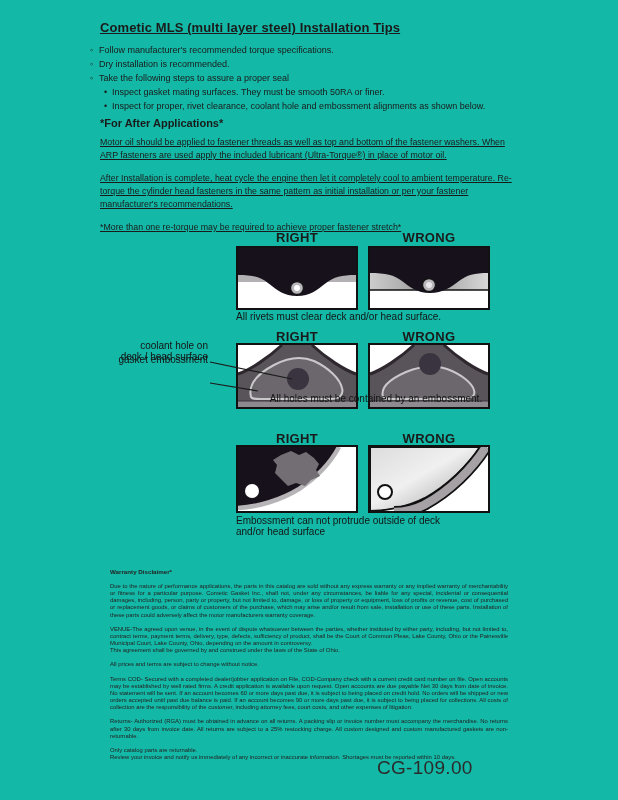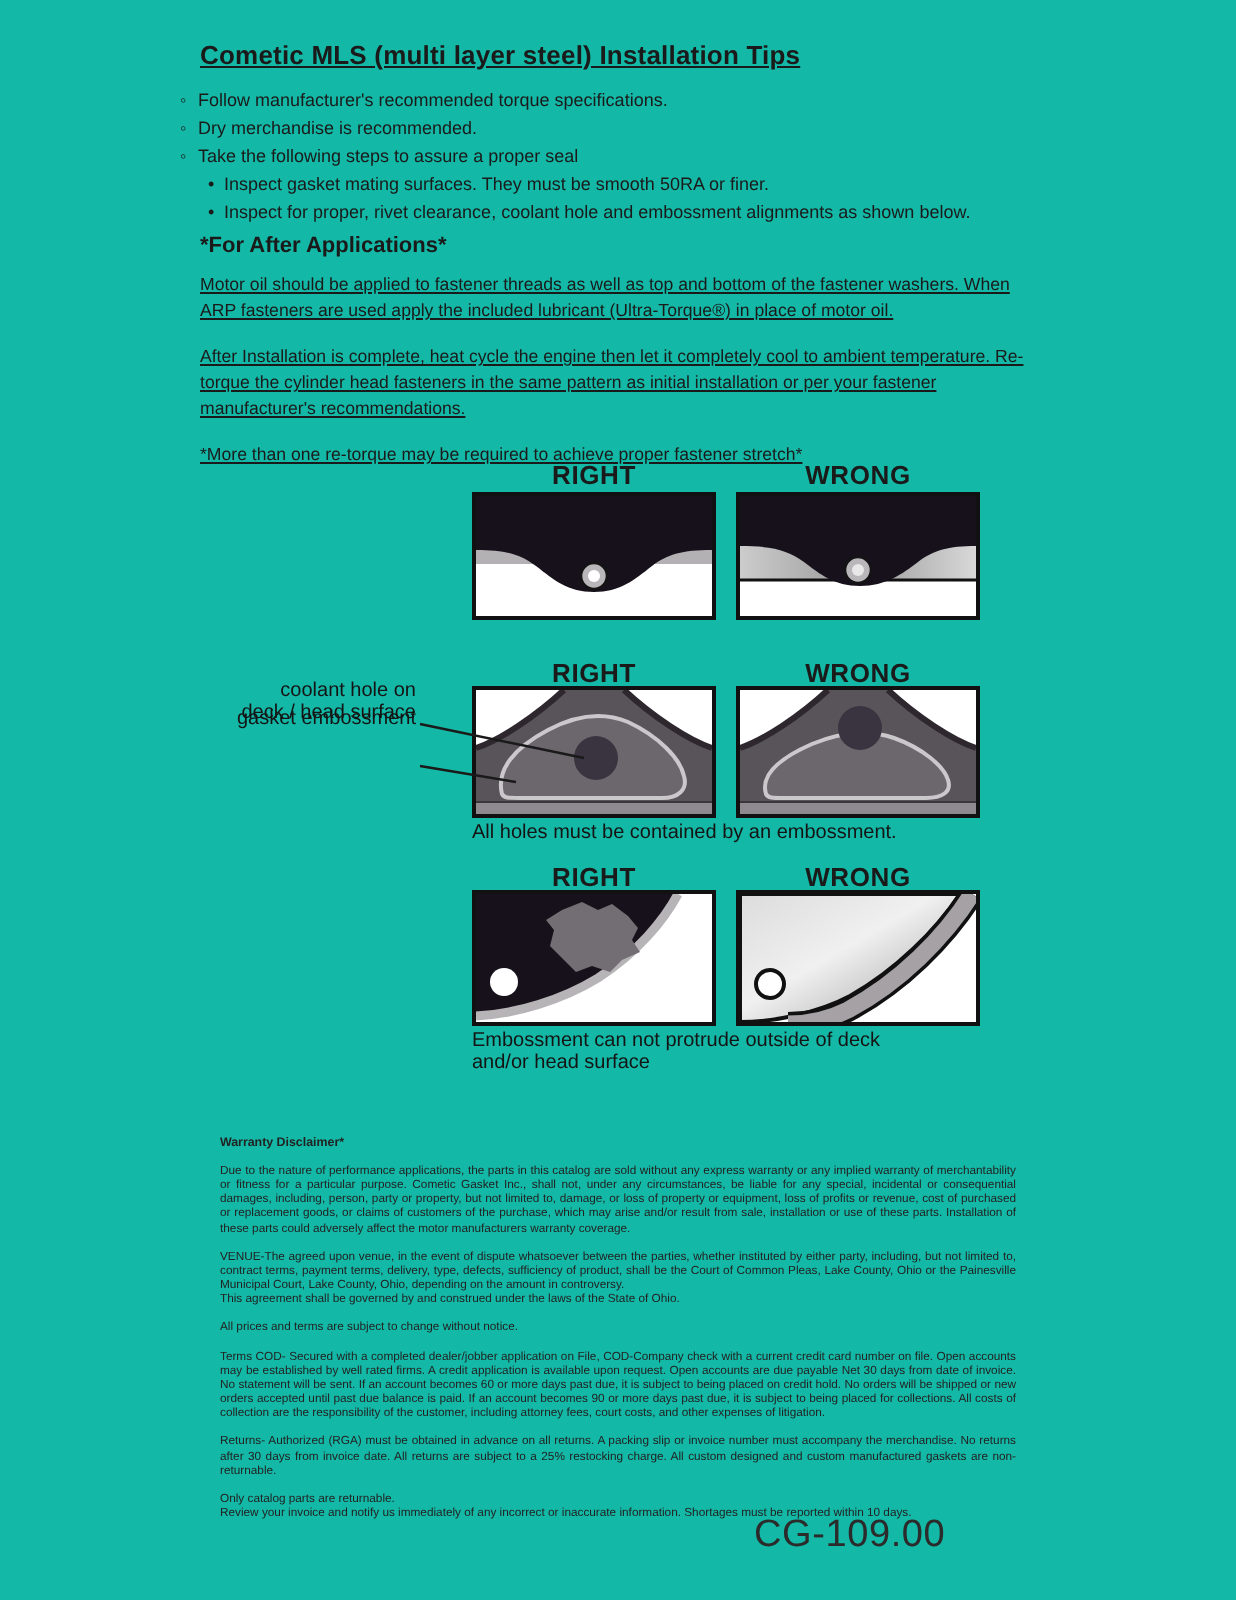--- a/index.html
+++ b/index.html
@@ -45,21 +45,21 @@
 </style>
 </head>
 <body>
 
 <div class="page">
 
   <div class="title-block">
     <h1 class="page-title">Cometic MLS (multi layer steel) Installation Tips</h1>
     <ul class="tips">
       <li class="l1">Follow manufacturer's recommended torque specifications.</li>
-      <li class="l1">Dry merchandise is recommended.</li>
+      <li class="l1">Dry installation is recommended.</li>
       <li class="l1">Take the following steps to assure a proper seal</li>
       <li class="l2">Inspect gasket mating surfaces.  They must be smooth 50RA or finer.</li>
       <li class="l2">Inspect for proper, rivet clearance, coolant hole and embossment alignments as shown below.</li>
     </ul>
   </div>
 
   <div class="diesel">
     <h2>*For After Applications*</h2>
     <p>Motor oil should be applied to fastener threads as well as top and bottom of the fastener washers. When ARP fasteners are used apply the included lubricant (Ultra-Torque®) in place of motor oil.</p>
     <p>After Installation is complete, heat cycle the engine then let it completely cool to ambient temperature. Re-torque the cylinder head fasteners in the same pattern as initial installation or per your fastener manufacturer's recommendations.</p>
@@ -88,20 +88,21 @@
     </defs>
     <rect x="1" y="1" width="120" height="62" fill="#ffffff" stroke="#111111" stroke-width="2"></rect>
     <rect x="2" y="23" width="118" height="21" fill="url(#g1)"></rect>
     <line x1="2" y1="44" x2="120" y2="44" stroke="#111111" stroke-width="1.5"></line>
     <path d="M2,2 H120 V27 C106,27 99,29 91,35 C83,41 75,47 62,47 C49,47 42,41 34,35 C26,29 18,27 2,27 Z" fill="#17111b"></path>
     <circle cx="61" cy="39" r="6.5" fill="#bab7ba" stroke="#141414" stroke-width="1.3"></circle>
     <circle cx="61" cy="39" r="3" fill="#e8e8e8"></circle>
     <rect x="1" y="1" width="120" height="62" fill="none" stroke="#111111" stroke-width="2"></rect>
   </svg>
 
+  <div class="caption" style="left:236px;top:312px;width:280px;">All rivets must clear deck and/or head surface.</div>
 
   <div class="dlabel" style="left:236px;top:329px;">RIGHT</div>
   <div class="dlabel" style="left:368px;top:329px;">WRONG</div>
 
   <div class="ann-text" style="top:340px;">
     <div>coolant hole on</div>
     <div>deck / head surface</div>
   </div>
   <div class="ann-text" style="top:354px;">gasket embossment</div>
 
@@ -129,21 +130,21 @@
     <rect x="2" y="58" width="118" height="6" fill="#8f8a90"></rect>
     <line x1="2" y1="58" x2="120" y2="58" stroke="#3c363c" stroke-width="1"></line>
     <rect x="1" y="1" width="120" height="64" fill="none" stroke="#111111" stroke-width="2"></rect>
   </svg>
 
   <svg class="ann-lines" width="290" height="80" viewBox="0 0 290 80">
     <line x1="115" y1="27" x2="197" y2="44" stroke="#1a1a1a" stroke-width="1.2"></line>
     <line x1="115" y1="48" x2="163" y2="56" stroke="#1a1a1a" stroke-width="1.2"></line>
   </svg>
 
-  <div class="caption" style="left:236px;top:412px;width:280px;">All holes must be contained by an embossment.</div>
+  <div class="caption" style="left:236px;top:394px;width:280px;text-align:center;">All holes must be contained by an embossment.</div>
 
   <div class="dlabel" style="left:236px;top:431px;">RIGHT</div>
   <div class="dlabel" style="left:368px;top:431px;">WRONG</div>
 
   <svg class="dbox" style="left:236px;top:445px;" width="122" height="68" viewBox="0 0 122 68">
     <rect x="1" y="1" width="120" height="66" fill="#ffffff" stroke="#111111" stroke-width="2"></rect>
     <path d="M2,2 H103 C96,15 83,31 63,44 C45,55 22,62 2,63 Z" fill="#17111b"></path>
     <path d="M103,2 C96,15 83,31 63,44 C45,55 22,62 2,63" stroke="#b7b4b7" stroke-width="4.5" fill="none"></path>
     <polygon points="45,10 55,6 63,10 70,7 78,13 83,19 80,25 84,31 75,35 69,41 60,38 52,41 45,34 39,28 41,20 37,15" fill="#736e74"></polygon>
     <circle cx="16" cy="46" r="7" fill="#ffffff"></circle>

